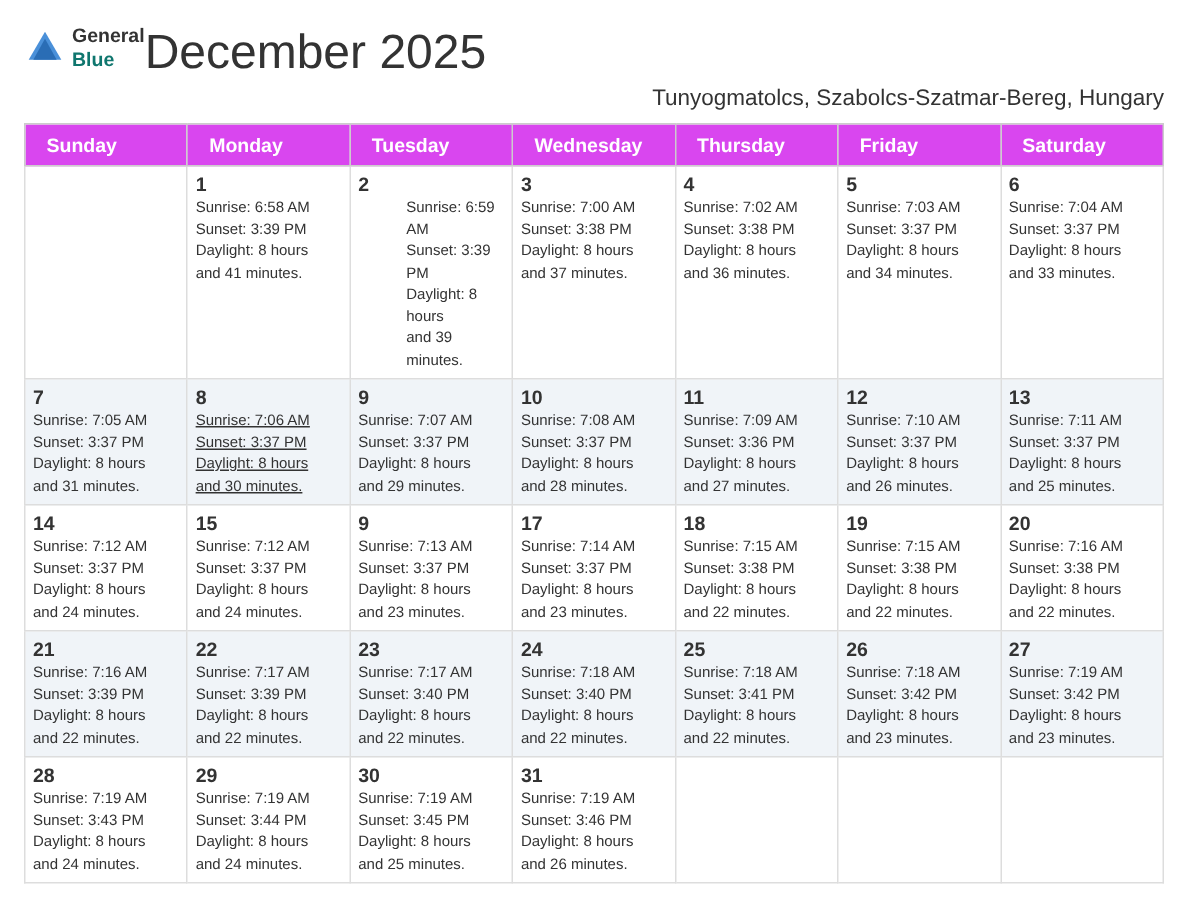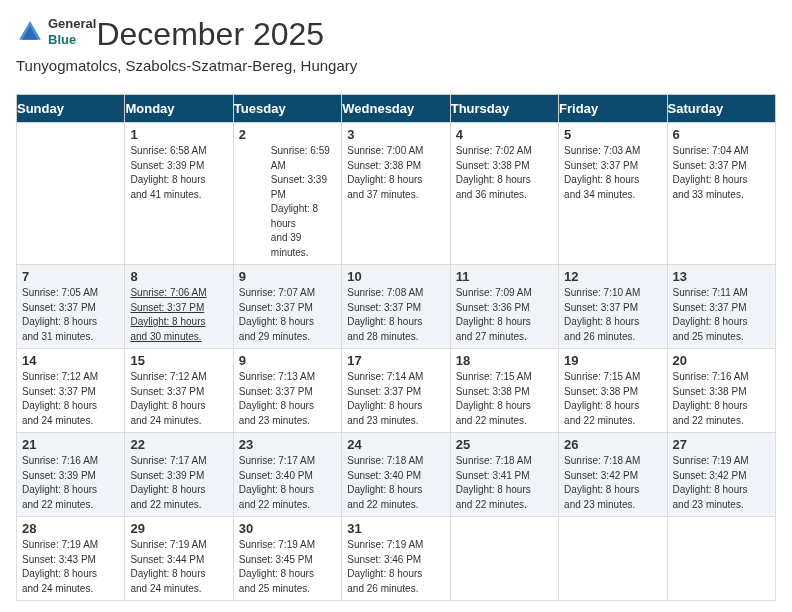--- a/index.html
+++ b/index.html
@@ -34,35 +34,35 @@
       width: 28px;
       height: 28px;
     }
     .month-title {
       font-size: 32px;
       font-weight: normal;
       color: #333;
       text-align: right;
     }
     .location-title {
-      text-align: left;
+      text-align: right;
       font-size: 15px;
       color: #333;
-      margin-bottom: 20px;
+      margin-bottom: 8px;
     }
     table {
       width: 100%;
       border-collapse: collapse;
     }
     thead tr th {
-      background-color: #0c4a6e;
+      background-color: #d946ef;
       color: #fff;
       font-size: 13px;
       font-weight: bold;
-      padding: 6px 0;
+      padding: 6px 14px;
       text-align: left;
       border: 1px solid #ccc;
     }
     tbody tr td {
       vertical-align: top;
       border: 1px solid #ddd;
       padding: 4px 5px;
       font-size: 10.5px;
       color: #333;
       min-height: 80px;

